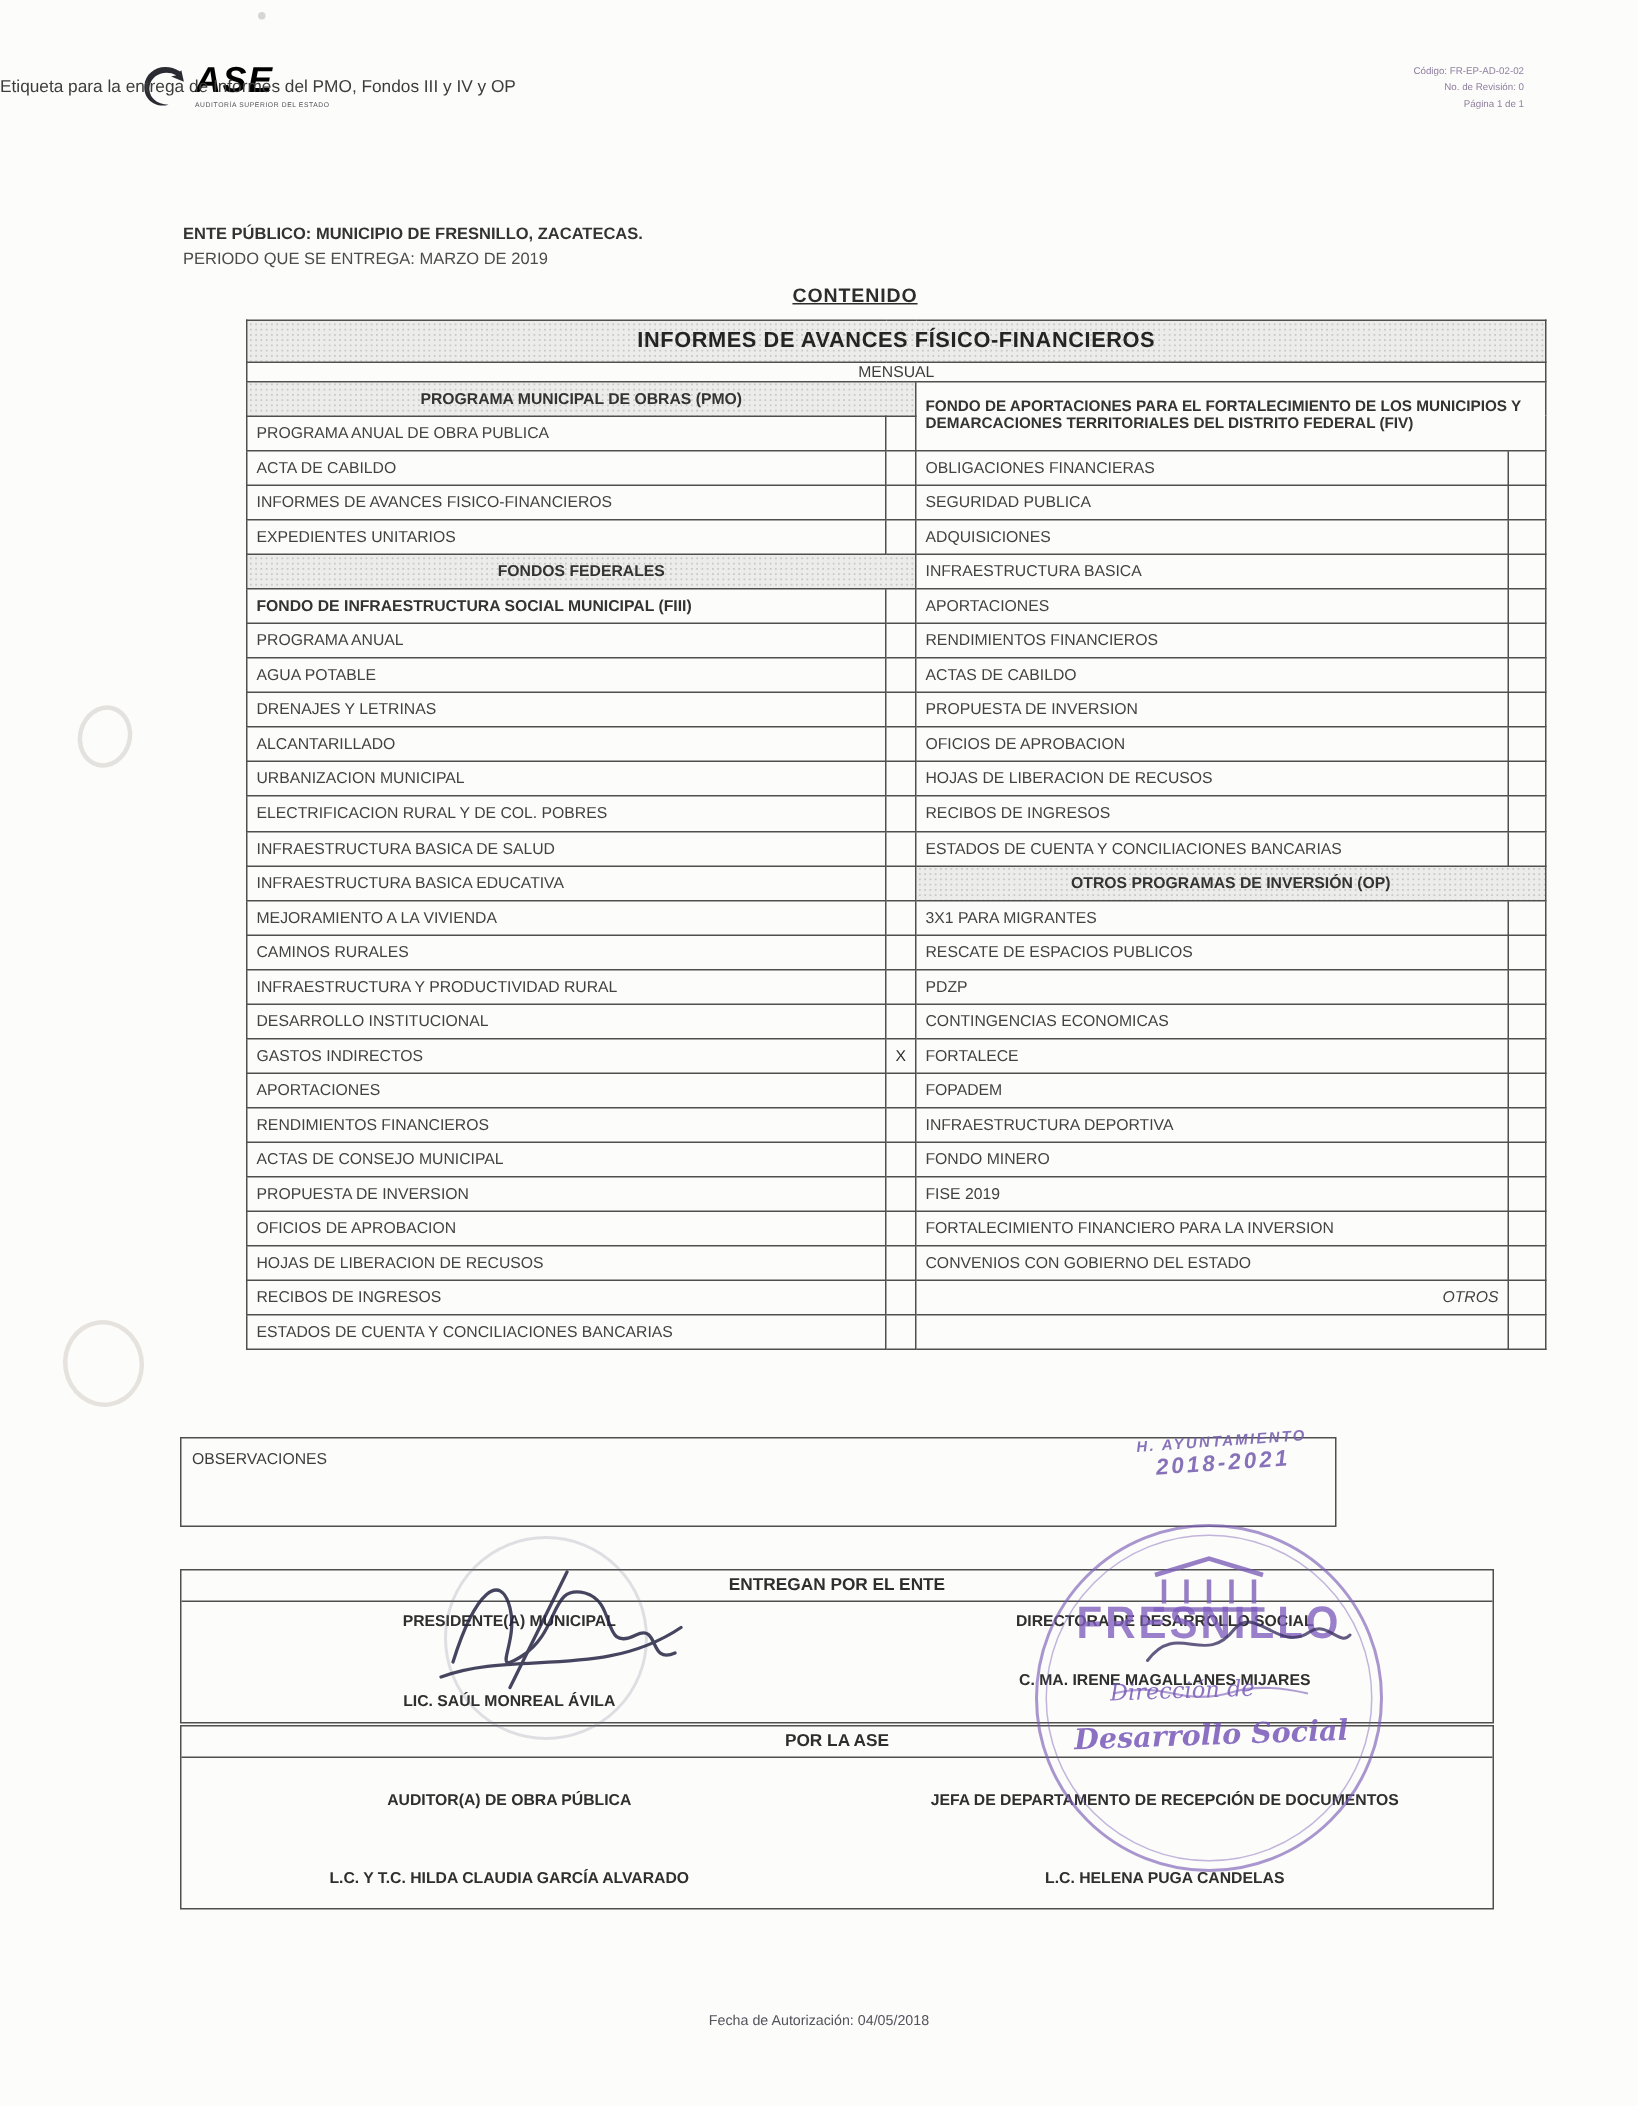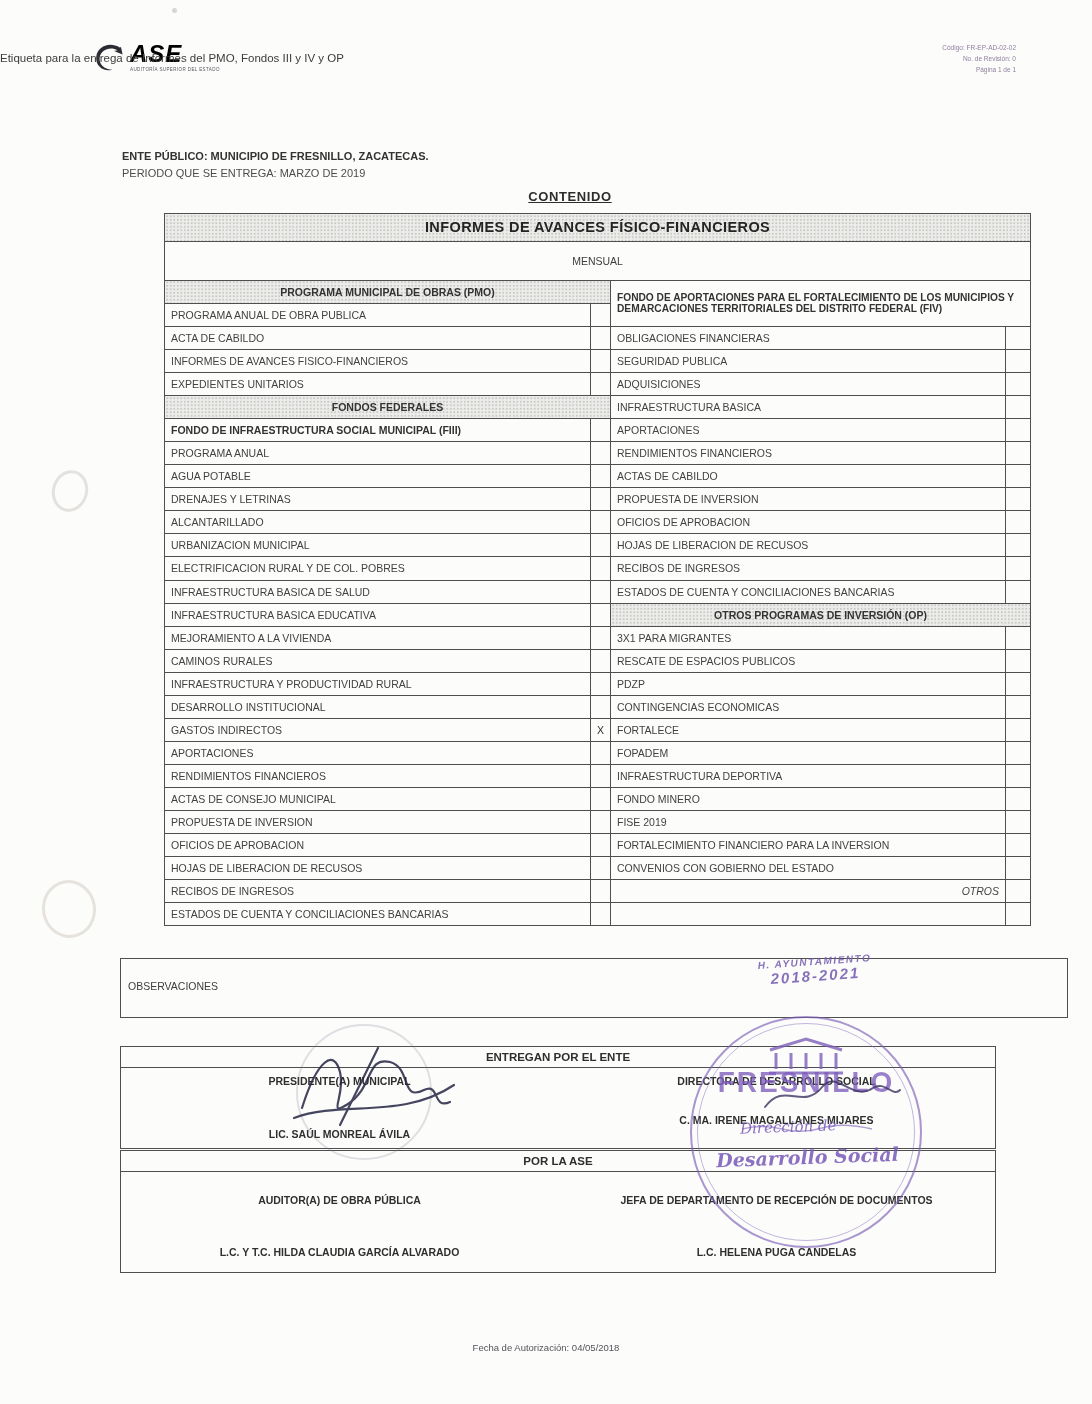--- a/index.html
+++ b/index.html
@@ -19,30 +19,30 @@
   .meta { position:absolute; top:148px; left:122px; font-size:11px; line-height:1.5; }
   .meta-ente { font-weight:bold; color:#333; }
   .meta-periodo { color:#4c4c4c; }
   .contenido { position:absolute; top:189px; left:0; width:100%; text-align:center; font-weight:bold; font-size:13px; text-decoration:underline; letter-spacing:.6px; color:#2d2d2d;padding-left:48px; }
 
   
   table.content { position:absolute; top:213px; left:120px; width:866px; border-collapse:collapse; table-layout:fixed; font-size:10.5px; color:#424242;margin-left:44px; }
   table.content th, table.content td { border:1px solid #4f4f4f; padding:5px 6px; line-height:1.15; vertical-align:middle; text-align:left; overflow:hidden; white-space:nowrap; }
   .shade { background-color:#ececea; background-image:radial-gradient(#c8c8c4 0.7px, transparent 0.8px); background-size:3.5px 3.5px; }
   .t-title { font-size:14.5px; font-weight:bold; text-align:center !important; letter-spacing:.4px; color:#242424; padding:5px !important; }
-  .t-mensual { font-weight:normal; text-align:center !important; font-size:10.5px; padding:13px !important; color:#3d3d3d; }
+  .t-mensual { font-weight:normal; text-align:center !important; font-size:10.5px; padding:0 !important; color:#3d3d3d; }
   .t-colhead { font-weight:bold; text-align:center !important; font-size:10.5px; color:#333; }
   .t-colhead-right { font-weight:bold; text-align:right; font-size:10.2px; vertical-align:top; white-space:normal !important; line-height:1.3; color:#333; }
   td.cell.section { font-weight:bold; text-align:center !important; color:#333; }
   td.cell.bold { font-weight:bold; color:#333; }
   td.cell.italic { font-style:italic;text-align:right; }
   td.chk { padding:0 !important; text-align:center !important; font-size:10.5px; color:#2f2f2f; }
 
   
-  .obs-box { position:absolute; top:958px; left:120px; width:948px; height:60px; border:1.5px solid #4f4f4f; font-size:10.5px; padding:21px 7px; color:#3d3d3d; background:#fcfcfa; }
+  .obs-box { position:absolute; top:958px; left:120px; width:771px; height:60px; border:1.5px solid #4f4f4f; font-size:10.5px; padding:8px 7px; color:#3d3d3d; background:#fcfcfa; }
   .stamp-ayto { position:absolute; left:730px; top:956px; width:170px; transform:rotate(-4deg); color:rgba(118,95,175,.88); text-align:center; font-style:italic; z-index:5; }
   .stamp-ayto .l1 { font-size:10px; letter-spacing:1.5px; font-weight:bold; }
   .stamp-ayto .l2 { font-size:15px; letter-spacing:2px; font-weight:bold; }
 
   
   .sig-box { position:absolute; left:120px; width:876px; border:1.5px solid #4f4f4f; background:transparent; }
   .sig-box.ente { top:1046px; }
   .sig-title { text-align:center; font-weight:bold; font-size:11.5px; padding:4px; border-bottom:1.5px solid #4f4f4f; color:#2e2e2e; }
   .sig-body { display:flex; position:relative; height:80px; }
   .sig-col { flex:1; position:relative; text-align:center; }

